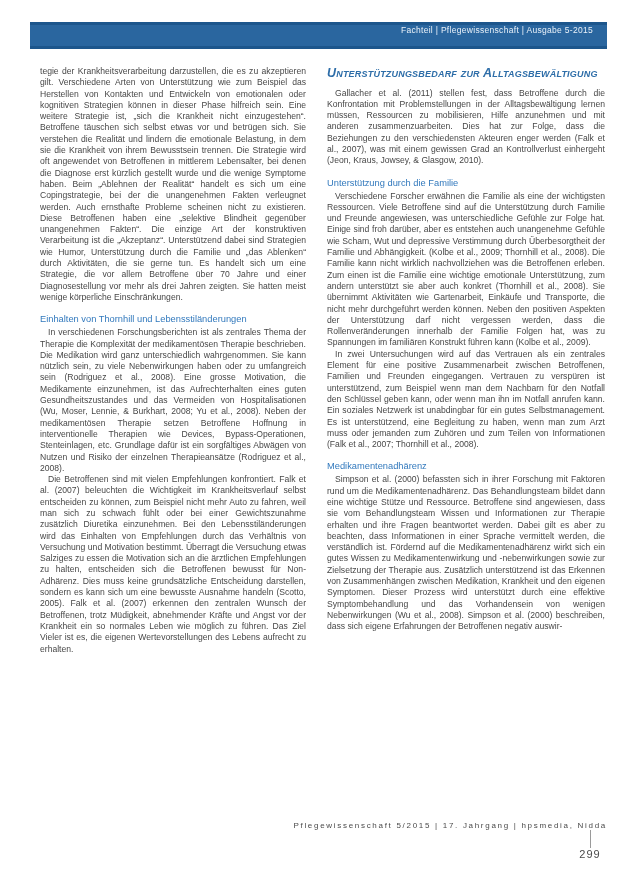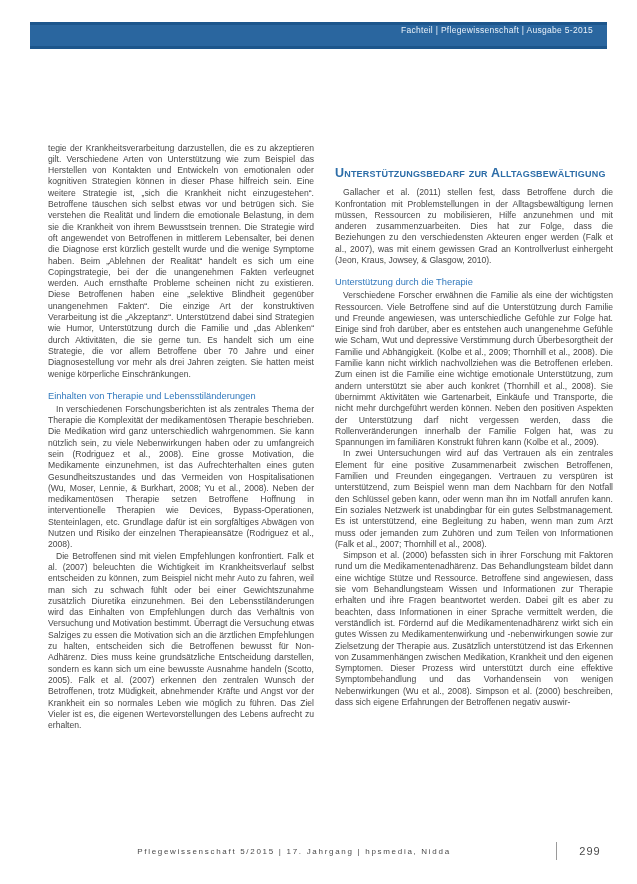--- a/index.html
+++ b/index.html
@@ -31,22 +31,21 @@
     font-size: 8.5px;
     letter-spacing: 0.3px;
   }
   
   .columns {
     position: absolute;
     left: 40px; top: 66px;
     width: 565px;
     min-height: 742px;
     display: flex;
-    align-items: center;
-    margin-left: 8px;
+    align-items: flex-start;
   }
   .col-left { width: 266px; }
   .col-divider {
     width: 1px;
     background: #c8c8c8;
     margin: 0 11px 0 9px;
   }
   .col-right { flex: 1; }
   p.body {
     font-size: 8.6px;
@@ -58,35 +57,37 @@
   }
   p.indent { text-indent: 8px; }
   h2.section-heading {
     color: #2d6da8;
     font-variant: small-caps;
     font-weight: 600;
     font-size: 12.5px;
     line-height: 14.5px;
     letter-spacing: 0.2px;
     margin: 0 0 7px 0;
+    font-style: italic;
   }
   h3.sub-heading {
     color: #3279bd;
     font-weight: 400;
     font-size: 9.3px;
     line-height: 11px;
     margin: 11px 0 2px 0;
   }
   
   .footer {
     position: absolute;
     left: 40px; right: 30px;
     bottom: 24px;
     display: flex;
-    align-items: center;
+    align-items: flex-end;
+    flex-direction: column;
   }
   .footer-journal {
     flex: 1;
     text-align: center;
     font-size: 8px;
     letter-spacing: 1.7px;
     color: #4a4a4a;
     white-space: nowrap;
   }
   .footer-divider {
@@ -106,33 +107,34 @@
 <body>
 
 <div class="header-bar">
   <span>Fachteil | Pflegewissenschaft |  Ausgabe 5-2015</span>
 </div>
 
 <div class="columns">
 
   <div class="col-left">
     <p class="body">tegie der Krankheitsverarbeitung darzustellen, die es zu akzeptieren gilt. Verschiedene Arten von Unterstützung wie zum Beispiel das Herstellen von Kontakten und Entwickeln von emotionalen oder kognitiven Strategien können in dieser Phase hilfreich sein. Eine weitere Strategie ist, „sich die Krankheit nicht einzugestehen“. Betroffene täuschen sich selbst etwas vor und betrügen sich. Sie verstehen die Realität und lindern die emotionale Belastung, in dem sie die Krankheit von ihrem Bewusstsein trennen. Die Strategie wird oft angewendet von Betroffenen in mittlerem Lebensalter, bei denen die Diagnose erst kürzlich gestellt wurde und die wenige Symptome haben. Beim „Ablehnen der Realität“ handelt es sich um eine Copingstrategie, bei der die unangenehmen Fakten verleugnet werden. Auch ernsthafte Probleme scheinen nicht zu existieren. Diese Betroffenen haben eine „selektive Blindheit gegenüber unangenehmen Fakten“. Die einzige Art der konstruktiven Verarbeitung ist die „Akzeptanz“. Unterstützend dabei sind Strategien wie Humor, Unterstützung durch die Familie und „das Ablenken“ durch Aktivitäten, die sie gerne tun. Es handelt sich um eine Strategie, die vor allem Betroffene über 70 Jahre und einer Diagnosestellung vor mehr als drei Jahren zeigten. Sie hatten meist wenige körperliche Einschränkungen.</p>
-    <h3 class="sub-heading">Einhalten von Therapie und Lebensstiländerungen</h3>
+    <h3 class="sub-heading">Einhalten von Thornhill und Lebensstiländerungen</h3>
     <p class="body indent">In verschiedenen Forschungsberichten ist als zentrales Thema der Therapie die Komplexität der medikamentösen Therapie beschrieben. Die Medikation wird ganz unterschiedlich wahrgenommen. Sie kann nützlich sein, zu viele Nebenwirkungen haben oder zu umfangreich sein (Rodriguez et al., 2008). Eine grosse Motivation, die Medikamente einzunehmen, ist das Aufrechterhalten eines guten Gesundheitszustandes und das Vermeiden von Hospitalisationen (Wu, Moser, Lennie, &amp; Burkhart, 2008; Yu et al., 2008). Neben der medikamentösen Therapie setzen Betroffene Hoffnung in interventionelle Therapien wie Devices, Bypass-Operationen, Stenteinlagen, etc. Grundlage dafür ist ein sorgfältiges Abwägen von Nutzen und Risiko der einzelnen Therapieansätze (Rodriguez et al., 2008).</p>
     <p class="body indent">Die Betroffenen sind mit vielen Empfehlungen konfrontiert. Falk et al. (2007) beleuchten die Wichtigkeit im Krankheitsverlauf selbst entscheiden zu können, zum Beispiel nicht mehr Auto zu fahren, weil man sich zu schwach fühlt oder bei einer Gewichtszunahme zusätzlich Diuretika einzunehmen. Bei den Lebensstiländerungen wird das Einhalten von Empfehlungen durch das Verhältnis von Versuchung und Motivation bestimmt. Überragt die Versuchung etwas Salziges zu essen die Motivation sich an die ärztlichen Empfehlungen zu halten, entscheiden sich die Betroffenen bewusst für Non-Adhärenz. Dies muss keine grundsätzliche Entscheidung darstellen, sondern es kann sich um eine bewusste Ausnahme handeln (Scotto, 2005). Falk et al. (2007) erkennen den zentralen Wunsch der Betroffenen, trotz Müdigkeit, abnehmender Kräfte und Angst vor der Krankheit ein so normales Leben wie möglich zu führen. Das Ziel Vieler ist es, die eigenen Wertevorstellungen des Lebens aufrecht zu erhalten.</p>
   </div>
 
   <div class="col-divider"></div>
 
   <div class="col-right">
     <h2 class="section-heading">Unterstützungsbedarf zur Alltagsbewältigung</h2>
     <p class="body indent">Gallacher et al. (2011) stellen fest, dass Betroffene durch die Konfrontation mit Problemstellungen in der Alltagsbewältigung lernen müssen, Ressourcen zu mobilisieren, Hilfe anzunehmen und mit anderen zusammenzuarbeiten. Dies hat zur Folge, dass die Beziehungen zu den verschiedensten Akteuren enger werden (Falk et al., 2007), was mit einem gewissen Grad an Kontrollverlust einhergeht (Jeon, Kraus, Jowsey, &amp; Glasgow, 2010).</p>
-    <h3 class="sub-heading">Unterstützung durch die Therapie</h3>
+    <h3 class="sub-heading">Unterstützung durch die Familie</h3>
     <p class="body indent">Verschiedene Forscher erwähnen die Familie als eine der wichtigsten Ressourcen. Viele Betroffene sind auf die Unterstützung durch Familie und Freunde angewiesen, was unterschiedliche Gefühle zur Folge hat. Einige sind froh darüber, aber es entstehen auch unangenehme Gefühle wie Scham, Wut und depressive Verstimmung durch Überbesorgtheit der Familie und Abhängigkeit. (Kolbe et al., 2009; Thornhill et al., 2008). Die Familie kann nicht wirklich nachvollziehen was die Betroffenen erleben. Zum einen ist die Familie eine wichtige emotionale Unterstützung, zum andern unterstützt sie aber auch konkret (Thornhill et al., 2008). Sie übernimmt Aktivitäten wie Gartenarbeit, Einkäufe und Transporte, die nicht mehr durchgeführt werden können. Neben den positiven Aspekten der Unterstützung darf nicht vergessen werden, dass die Rollenveränderungen innerhalb der Familie Folgen hat, was zu Spannungen im familiären Konstrukt führen kann (Kolbe et al., 2009).</p>
     <p class="body indent">In zwei Untersuchungen wird auf das Vertrauen als ein zentrales Element für eine positive Zusammenarbeit zwischen Betroffenen, Familien und Freunden eingegangen. Vertrauen zu verspüren ist unterstützend, zum Beispiel wenn man dem Nachbarn für den Notfall den Schlüssel geben kann, oder wenn man ihn im Notfall anrufen kann. Ein soziales Netzwerk ist unabdingbar für ein gutes Selbstmanagement. Es ist unterstützend, eine Begleitung zu haben, wenn man zum Arzt muss oder jemanden zum Zuhören und zum Teilen von Informationen (Falk et al., 2007; Thornhill et al., 2008).</p>
+    <h3 class="sub-heading">Medikamentenadhärenz</h3>
     <p class="body indent">Simpson et al. (2000) befassten sich in ihrer Forschung mit Faktoren rund um die Medikamentenadhärenz. Das Behandlungsteam bildet dann eine wichtige Stütze und Ressource. Betroffene sind angewiesen, dass sie vom Behandlungsteam Wissen und Informationen zur Therapie erhalten und ihre Fragen beantwortet werden. Dabei gilt es aber zu beachten, dass Informationen in einer Sprache vermittelt werden, die verständlich ist. Fördernd auf die Medikamentenadhärenz wirkt sich ein gutes Wissen zu Medikamentenwirkung und -nebenwirkungen sowie zur Zielsetzung der Therapie aus. Zusätzlich unterstützend ist das Erkennen von Zusammenhängen zwischen Medikation, Krankheit und den eigenen Symptomen. Dieser Prozess wird unterstützt durch eine effektive Symptombehandlung und das Vorhandensein von wenigen Nebenwirkungen (Wu et al., 2008). Simpson et al. (2000) beschreiben, dass sich eigene Erfahrungen der Betroffenen negativ auswir-</p>
   </div>
 
 </div>
 
 <div class="footer">
   <div class="footer-journal">Pflegewissenschaft 5/2015 | 17. Jahrgang | hpsmedia, Nidda</div>
   <div class="footer-divider"></div>
   <div class="footer-page">299</div>
 </div>

